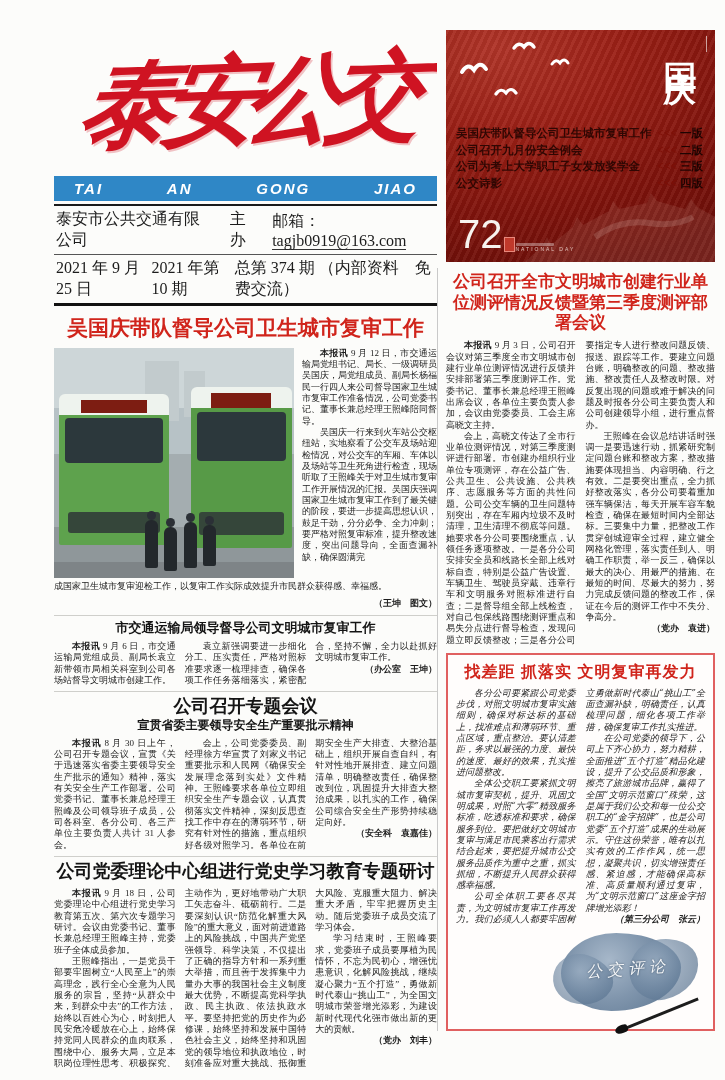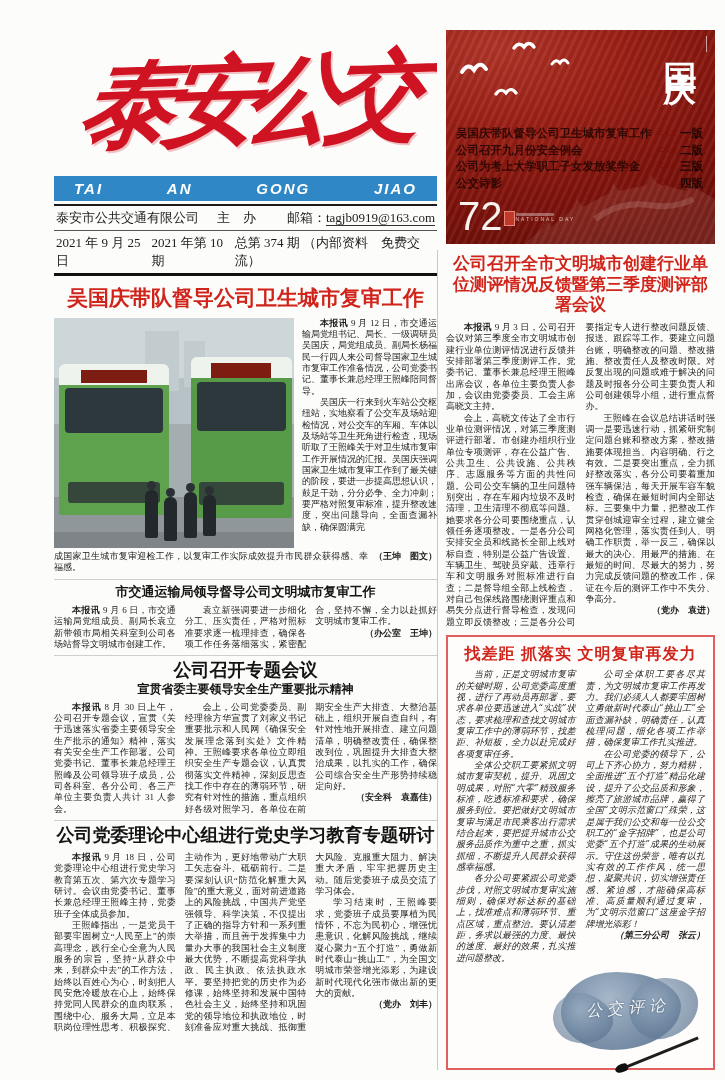--- a/index.html
+++ b/index.html
@@ -12,21 +12,21 @@
 
   
   .calli{height:146px;position:relative;overflow:hidden;text-align:center;}
   .calli-text{font-family:"DejaVu Serif",serif;font-style:italic;font-weight:bold;
       font-size:96px;line-height:140px;color:#cf1322;letter-spacing:-14px;
       transform:skewX(-10deg) rotate(-2deg);display:inline-block;
       text-shadow:2px 2px 0 rgba(207,19,34,.25);white-space:nowrap;}
   .band{height:25px;background:#2f87c6;color:#fff;display:flex;align-items:center;
       justify-content:space-between;padding:0 20px;font-family:"Liberation Sans",sans-serif;
       font-style:italic;font-weight:bold;font-size:15px;letter-spacing:2px;}
-  .mast-info{border-top:2px solid #1a1a1a;border-bottom:3px solid #111;font-size:13px;margin-top:3px;}
+  .mast-info{border-top:2px solid #1a1a1a;border-bottom:3px solid #111;font-size:16px;margin-top:3px;}
   .mast-row{display:flex;justify-content:space-between;align-items:center;padding:3px 2px;}
   .mast-row + .mast-row{border-top:1px solid #555;}
   .mast-left{display:flex;gap:18px;}
   .email{border-bottom:1px solid #333;}
 
   
   .sep{border:0;border-top:1px solid #cfcfcb;margin:5px 0 4px;}
   .hl{font-family:"Liberation Sans",sans-serif;font-weight:700;text-align:center;line-height:1.22;}
   .hl.red{color:#d0241b;}
   .hl.black{color:#141414;}
@@ -34,21 +34,21 @@
   .body p{margin:0;text-indent:2em;}
   .cols-3{column-count:3;column-gap:9px;}
   .cols-2{column-count:2;column-gap:10px;}
   .dateline{font-weight:bold;margin-right:3px;}
   .byline{text-align:right;font-weight:bold;text-indent:0 !important;}
 
   
   .a1-head{font-size:21px;margin:9px 0 7px;}
   .a1-flow{display:flex;gap:8px;}
   .a1-text{flex:1;min-width:0;}
-  .a1-cont{display:flex;gap:6px;margin-top:3px;font-size:9px;line-height:1.3;}
+  .a1-cont{display:flex;gap:6px;margin-top:3px;font-size:9px;line-height:1.3;flex-direction:column;}
   .a1-cont .cont-text{flex:1;text-align:justify;}
   .a1-cont .byline{white-space:nowrap;}
 
   
   .photo{flex:0 0 240px;height:230px;position:relative;overflow:hidden;
      background:linear-gradient(#cdd6d8 0 26%,#b7c2c6 26% 46%,#a4adb0 46% 78%,#8f979a 78% 100%);}
   .bldg{position:absolute;background:#c2cbcd;}
   .bus{position:absolute;border-radius:6px 6px 2px 2px;}
   .bus .win{position:absolute;left:6%;right:6%;top:16%;height:30%;background:#2c383c;border-radius:4px;}
   .bus .led{position:absolute;left:20%;right:20%;top:4%;height:9%;background:#7d1d12;}
@@ -73,21 +73,21 @@
   .guoqing{position:absolute;top:6px;right:8px;writing-mode:vertical-rl;font-size:33px;
      font-weight:700;letter-spacing:8px;font-family:"Liberation Sans",sans-serif;color:#fff;
      border-right:1px solid rgba(255,255,255,.6);padding-right:4px;z-index:2;}
   .doves{position:absolute;top:8px;left:10px;z-index:2;}
   .wall{position:absolute;right:0;bottom:0;z-index:1;opacity:.55;}
   .promo-index{position:absolute;left:10px;right:12px;top:95px;z-index:3;
      font-weight:700;font-size:11.5px;line-height:1.45;color:#2f0703;}
   .promo-entry{display:flex;flex-wrap:wrap;justify-content:space-between;}
   .promo-tag{margin-left:auto;color:#1d0402;}
   .promo-tag .arrows{color:#7e0f06;margin-right:3px;}
-  .anniv{position:absolute;left:12px;bottom:10px;z-index:3;display:flex;align-items:center;gap:0;}
+  .anniv{position:absolute;left:12px;bottom:10px;z-index:3;display:flex;align-items:flex-end;gap:0;}
   .anniv-num{font-family:"Liberation Sans",sans-serif;font-size:40px;line-height:.9;color:#f7f3ef;font-weight:400;}
   .anniv-side{display:flex;flex-direction:column;align-items:center;gap:2px;}
   .anniv-unit{writing-mode:vertical-rl;font-size:9px;letter-spacing:2px;color:#f2e9e4;}
   .anniv-seal{width:9px;height:13px;background:#c0392b;border:1px solid #e8887c;}
   .anniv-caption{position:absolute;left:13px;bottom:-1px;font-size:5px;letter-spacing:2px;
      color:#f0dcd6;opacity:.85;font-family:"Liberation Sans",sans-serif;}
   .tiny-bar{width:46px;height:3px;background:rgba(255,255,255,.35);margin-top:3px;border-radius:1px;}
   .tiny-bar.b2{width:38px;}
 
   
@@ -273,23 +273,22 @@
           <p><b class="dateline">本报讯</b><span>9 月 3 日，公司召开会议对第三季度全市文明城市创建行业单位测评情况进行反馈并安排部署第三季度测评工作。党委书记、董事长兼总经理王照峰出席会议，各单位主要负责人参加，会议由党委委员、工会主席高晓文主持。</span></p>
           <p>会上，高晓文传达了全市行业单位测评情况，对第三季度测评进行部署。市创建办组织行业单位专项测评，存在公益广告、公共卫生、公共设施、公共秩序、志愿服务等方面的共性问题。公司公交车辆的卫生问题特别突出，存在车厢内垃圾不及时清理，卫生清理不彻底等问题。她要求各分公司要围绕重点，认领任务逐项整改。一是各分公司安排安全员和线路长全部上线对标自查，特别是公益广告设置、车辆卫生、驾驶员穿戴、违章行车和文明服务对照标准进行自查；二是督导组全部上线检查，对自己包保线路围绕测评重点和易失分点进行督导检查，发现问题立即反馈整改；三是各分公司要指定专人进行整改问题反馈、报送、跟踪等工作。要建立问题台账，明确整改的问题、整改措施、整改责任人及整改时限。对反复出现的问题或难于解决的问题及时报各分公司主要负责人和公司创建领导小组，进行重点督办。</p>
           <p>王照峰在会议总结讲话时强调一是要迅速行动，抓紧研究制定问题台账和整改方案，整改措施要体现担当、内容明确、行之有效。二是要突出重点，全力抓好整改落实，各分公司要着重加强车辆保洁，每天开展车容车貌检查，确保在最短时间内全部达标。三要集中力量，把整改工作贯穿创城迎审全过程，建立健全网格化管理，落实责任到人、明确工作职责，举一反三，确保以最大的决心、用最严的措施、在最短的时间、尽最大的努力，努力完成反馈问题的整改工作，保证在今后的测评工作中不失分、争高分。</p>
           <p class="byline">（党办　袁进）</p>
         </div>
       </div>
 
       <div class="comm-box">
         <div class="hl red comm-head">找差距 抓落实 文明复审再发力</div>
         <div class="body cols-2 comm-body">
-          <p>当前，正是文明城市复审的关键时期，公司党委高度重视，进行了再动员再部署，要求各单位要迅速进入“实战”状态，要求梳理和查找文明城市复审工作中的薄弱环节，找差距、补短板，全力以赴完成好各项复审任务。</p>
+          <p>各分公司要紧跟公司党委步伐，对照文明城市复审实施细则，确保对标达标的基础上，找准难点和薄弱环节、重点区域，重点整治。要认清差距，务求以最强的力度、最快的速度、最好的效果，扎实推进问题整改。</p>
           <p>全体公交职工要紧抓文明城市复审契机，提升、巩固文明成果，对照“六零”精致服务标准，吃透标准和要求，确保服务到位。要把做好文明城市复审与满足市民乘客出行需求结合起来，要把提升城市公交服务品质作为重中之重，抓实抓细，不断提升人民群众获得感幸福感。</p>
-          <p>各分公司要紧跟公司党委步伐，对照文明城市复审实施细则，确保对标达标的基础上，找准难点和薄弱环节、重点区域，重点整治。要认清差距，务求以最强的力度、最快的速度、最好的效果，扎实推进问题整改。</p>
           <p>公司全体职工要各尽其责，为文明城市复审工作再发力。我们必须人人都要牢固树立勇做新时代泰山“挑山工”全面查漏补缺，明确责任，认真梳理问题，细化各项工作举措，确保复审工作扎实推进。</p>
           <p>在公司党委的领导下，公司上下齐心协力，努力精耕，全面推进“五个打造”精品化建设，提升了公交品质和形象，擦亮了旅游城市品牌，赢得了全国“文明示范窗口”殊荣，这是属于我们公交和每一位公交职工的“金字招牌”，也是公司党委“五个打造”成果的生动展示。守住这份荣誉，唯有以扎实有效的工作作风，统一思想，凝聚共识，切实增强责任感、紧迫感，才能确保高标准、高质量顺利通过复审，为“文明示范窗口”这座金字招牌增光添彩！</p>
           <p class="byline">（第三分公司　张云）</p>
         </div>
         <div class="stamp">
           <span class="blob b1"></span>
           <span class="blob b2"></span>
           <span class="blob b3"></span>
           <span class="stamp-text">公交评论</span>
           <span class="brush"></span>

